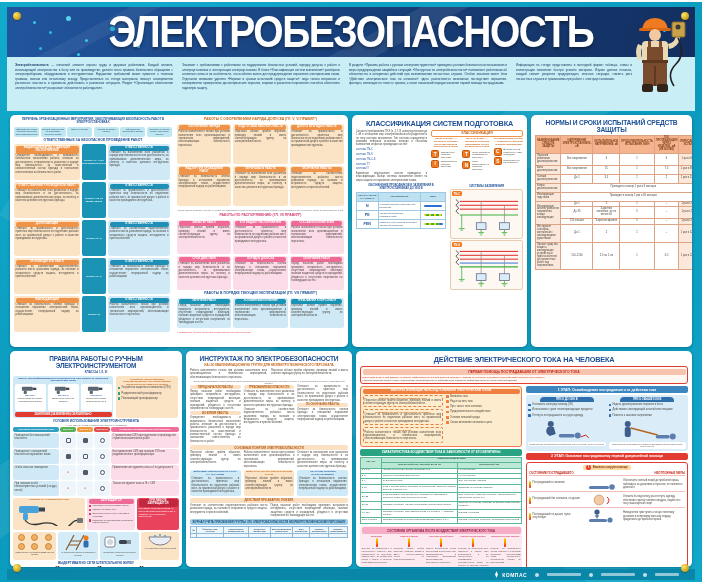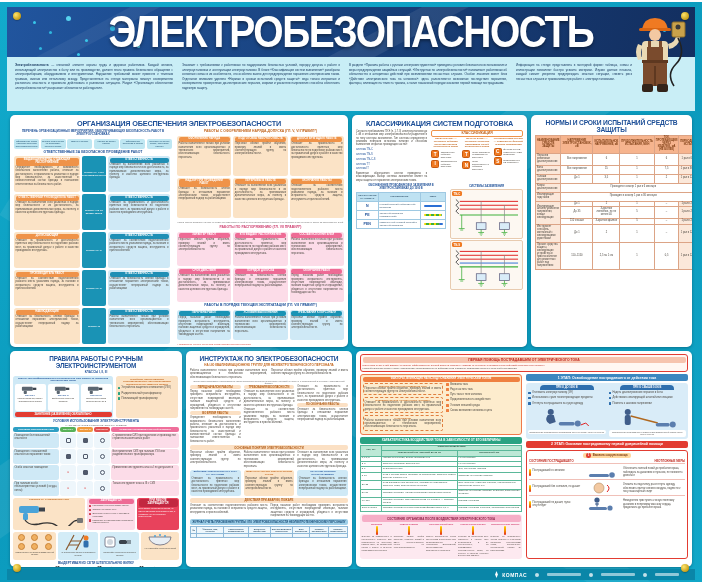--- a/index.html
+++ b/index.html
@@ -125,21 +125,20 @@
       <rect x="15" y="46" width="24" height="26" rx="2" fill="#7a4b2d"></rect>
       <rect x="26" y="52" width="2" height="20" fill="#5e3820"></rect>
       <rect x="14" y="70" width="11" height="8" rx="2" fill="#33241a"></rect>
       <rect x="29" y="70" width="11" height="8" rx="2" fill="#33241a"></rect>
       <path d="M50 24 q8 16 -2 26 q-10 10 -2 22" stroke="#222" fill="none" stroke-width="1.6"></path>
       <rect x="14" y="46" width="26" height="3" fill="#5e3820"></rect>
     </svg>
   </div>
 
   <div class="pn" style="left:10px;top:113px;width:338px;height:232px">
-    <div class="pt">ОРГАНИЗАЦИЯ ОБЕСПЕЧЕНИЯ ЭЛЕКТРОБЕЗОПАСНОСТИ</div>
     <div class="flex" style="gap:5px">
       <div class="col" style="width:158px;gap:2px">
         <div class="subh bh" style="font-size:2.9px">ПЕРЕЧЕНЬ ОРГАНИЗАЦИОННЫХ МЕРОПРИЯТИЙ, ОБЕСПЕЧИВАЮЩИХ БЕЗОПАСНОСТЬ РАБОТ В ЭЛЕКТРОУСТАНОВКАХ</div>
         <div class="meas">
           <div>Оформление работ нарядом-допуском или распоряжением</div>
           <div>Выдача разрешения на подготовку рабочего места</div>
           <div>Допуск к работе</div>
           <div>Надзор во время работы</div>
           <div>Оформление перерыва в работе</div>
           <div>Перевод на другое место, окончание работы</div>
@@ -783,20 +782,21 @@
             <td></td>
             <td></td>
             <td></td>
             <td></td>
           </tr>
     </tbody>
       </table>
   </div>
 
   <div class="pn" style="left:356px;top:349px;width:336px;height:216px">
+    <div class="pt">ДЕЙСТВИЕ ЭЛЕКТРИЧЕСКОГО ТОКА НА ЧЕЛОВЕКА</div>
     <div style="border:.8px solid #e23c32;border-radius:3px;background:#fff7f2;padding:1.5px;margin-bottom:2px">
       <div class="band" style="background:#f6c4ae;color:#c0281e;font-size:3.4px;padding:1px">ПЕРВАЯ ПОМОЩЬ ПОСТРАДАВШИМ ОТ ЭЛЕКТРИЧЕСКОГО ТОКА</div>
       <div class="mc" style="color:#c0281e;font-size:2.5px;margin-top:1px">ПОМНИТЕ О ЛИЧНОЙ БЕЗОПАСНОСТИ: эффективность первой помощи напрямую зависит от быстроты и правильности действий оказывающего помощь.</div>
       <div class="mc" style="font-size:2.5px">Каждый работник должен уметь освобождать пострадавшего от действия тока и владеть приемами сердечно-легочной реанимации.</div>
     </div>
     <div class="flex" style="gap:4px">
       <div class="col" style="width:162px;gap:2px">
         <div style="background:#fdeccd;border:.8px solid #ef7a4b;border-radius:3px;padding:1.5px">
           <div class="ch" style="background:#ef8040">ФАКТОРЫ, ВЛИЯЮЩИЕ НА ИСХОД ПОРАЖЕНИЯ ЭЛЕКТРИЧЕСКИМ ТОКОМ</div>
           <div class="flex" style="gap:3px;margin-top:1px">

